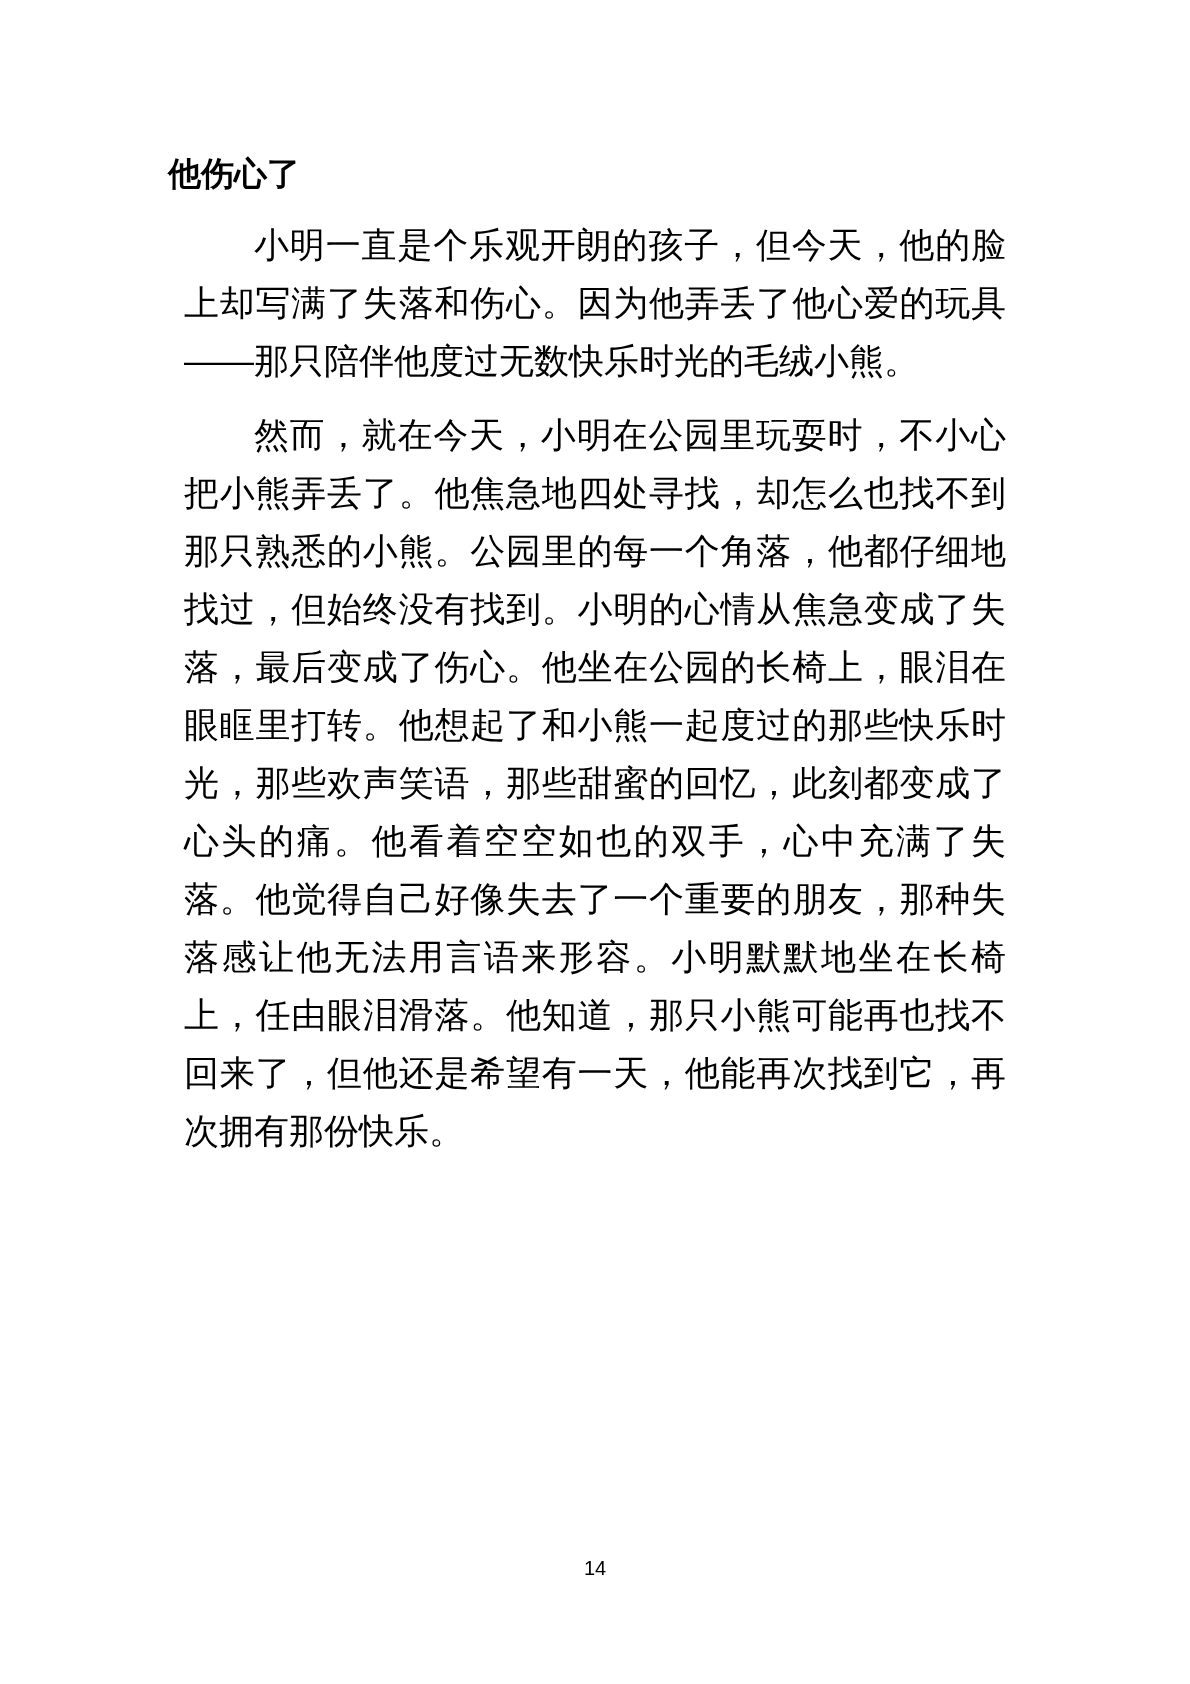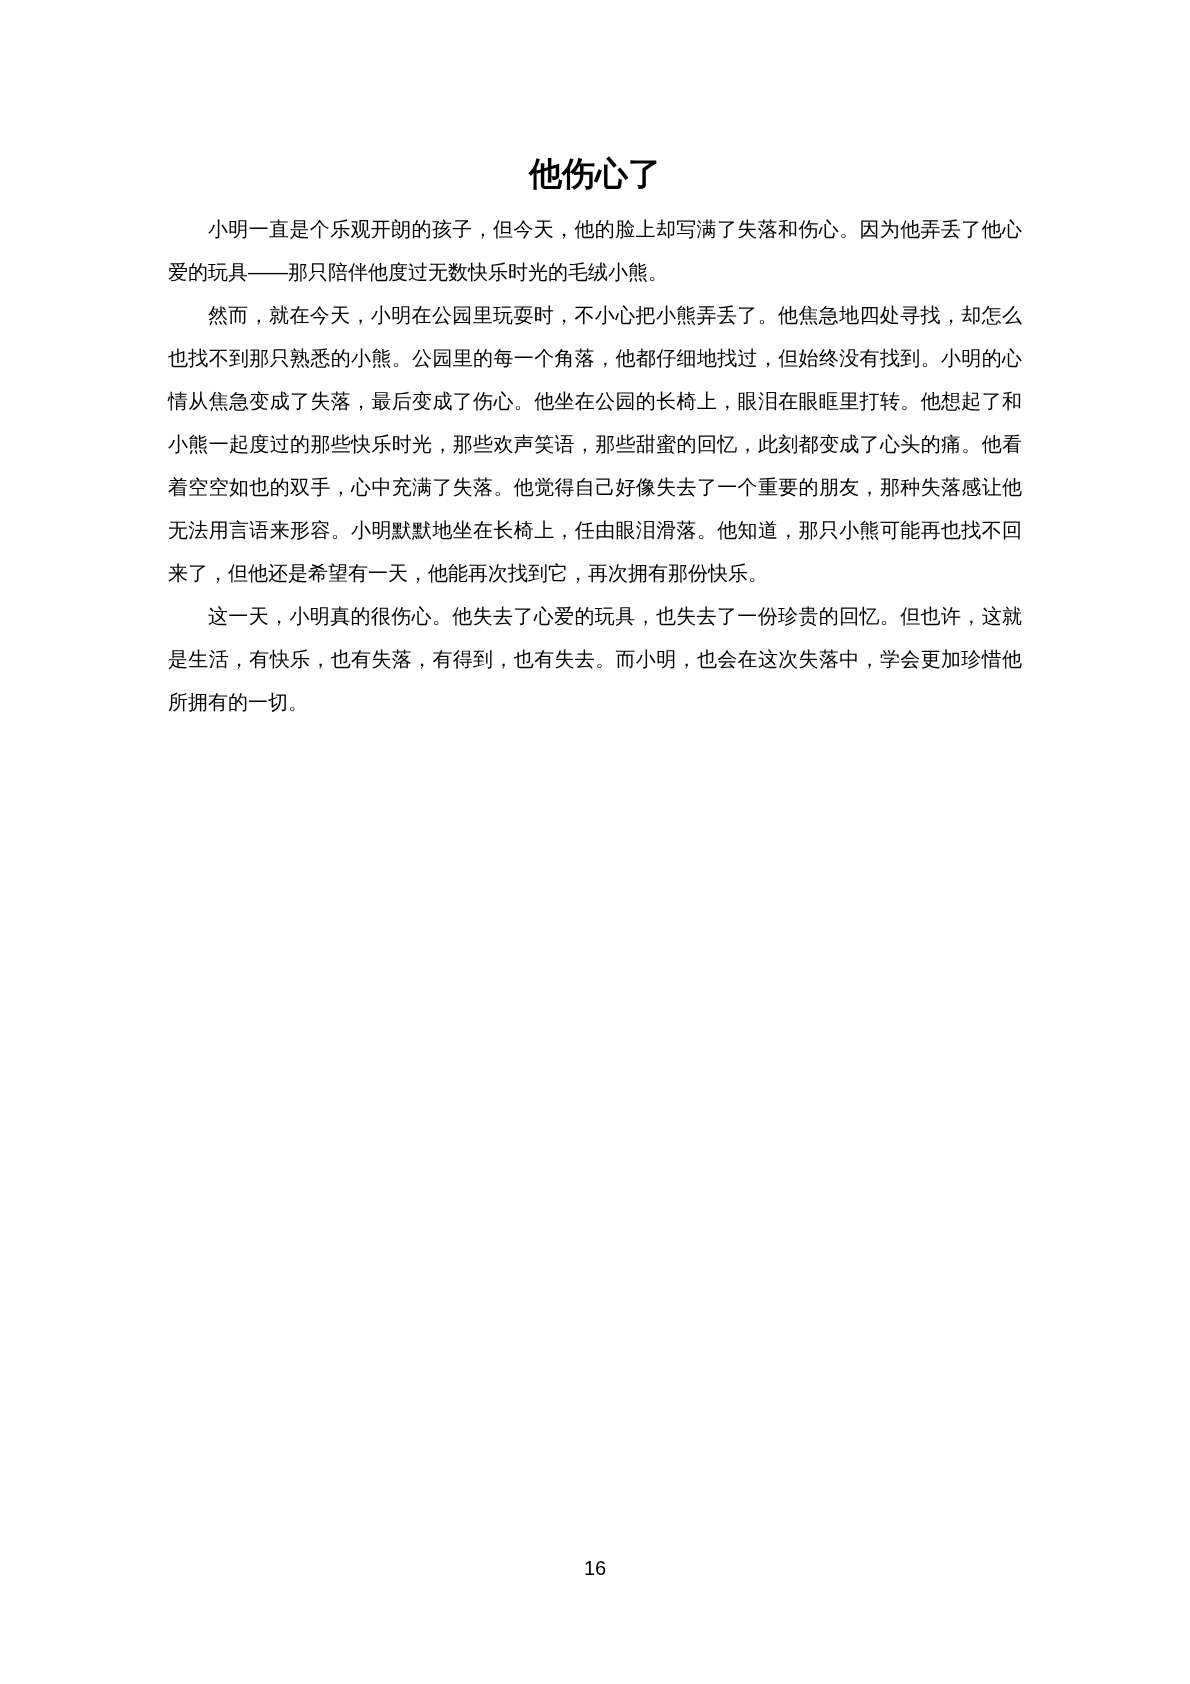--- a/index.html
+++ b/index.html
@@ -18,29 +18,28 @@
   }
   .content {
     position: absolute;
     left: 168px;
     top: 148px;
     width: 854px;
   }
   .doc-title {
     font-size: 33px;
     font-weight: 600;
-    text-align: center;
     line-height: 52px;
     margin: 0 0 8px 0;
     color: #000000;
   }
   .para {
-    font-size: 20px;
-    line-height: 43px;
-    margin: 0;
+    font-size: 35px;
+    line-height: 58px;
+    margin: 16px;
     padding: 0;
     text-align: justify;
     text-indent: 2em;
     color: #000000;
     word-break: normal;
   }
   .page-num {
     position: absolute;
     left: 0;
     right: 0;
@@ -52,16 +51,15 @@
   }
 </style>
 </head>
 <body>
 
 <div class="page">
   <div class="content">
     <h1 class="doc-title">他伤心了</h1>
     <p class="para">小明一直是个乐观开朗的孩子，但今天，他的脸上却写满了失落和伤心。因为他弄丢了他心爱的玩具——那只陪伴他度过无数快乐时光的毛绒小熊。</p>
     <p class="para">然而，就在今天，小明在公园里玩耍时，不小心把小熊弄丢了。他焦急地四处寻找，却怎么也找不到那只熟悉的小熊。公园里的每一个角落，他都仔细地找过，但始终没有找到。小明的心情从焦急变成了失落，最后变成了伤心。他坐在公园的长椅上，眼泪在眼眶里打转。他想起了和小熊一起度过的那些快乐时光，那些欢声笑语，那些甜蜜的回忆，此刻都变成了心头的痛。他看着空空如也的双手，心中充满了失落。他觉得自己好像失去了一个重要的朋友，那种失落感让他无法用言语来形容。小明默默地坐在长椅上，任由眼泪滑落。他知道，那只小熊可能再也找不回来了，但他还是希望有一天，他能再次找到它，再次拥有那份快乐。</p>
-    <p class="para">这一天，小明真的很伤心。他失去了心爱的玩具，也失去了一份珍贵的回忆。但也许，这就是生活，有快乐，也有失落，有得到，也有失去。而小明，也会在这次失落中，学会更加珍惜他所拥有的一切。</p>
   </div>
-  <div class="page-num">16</div>
+  <div class="page-num">14</div>
 </div>
 
 </body></html>

